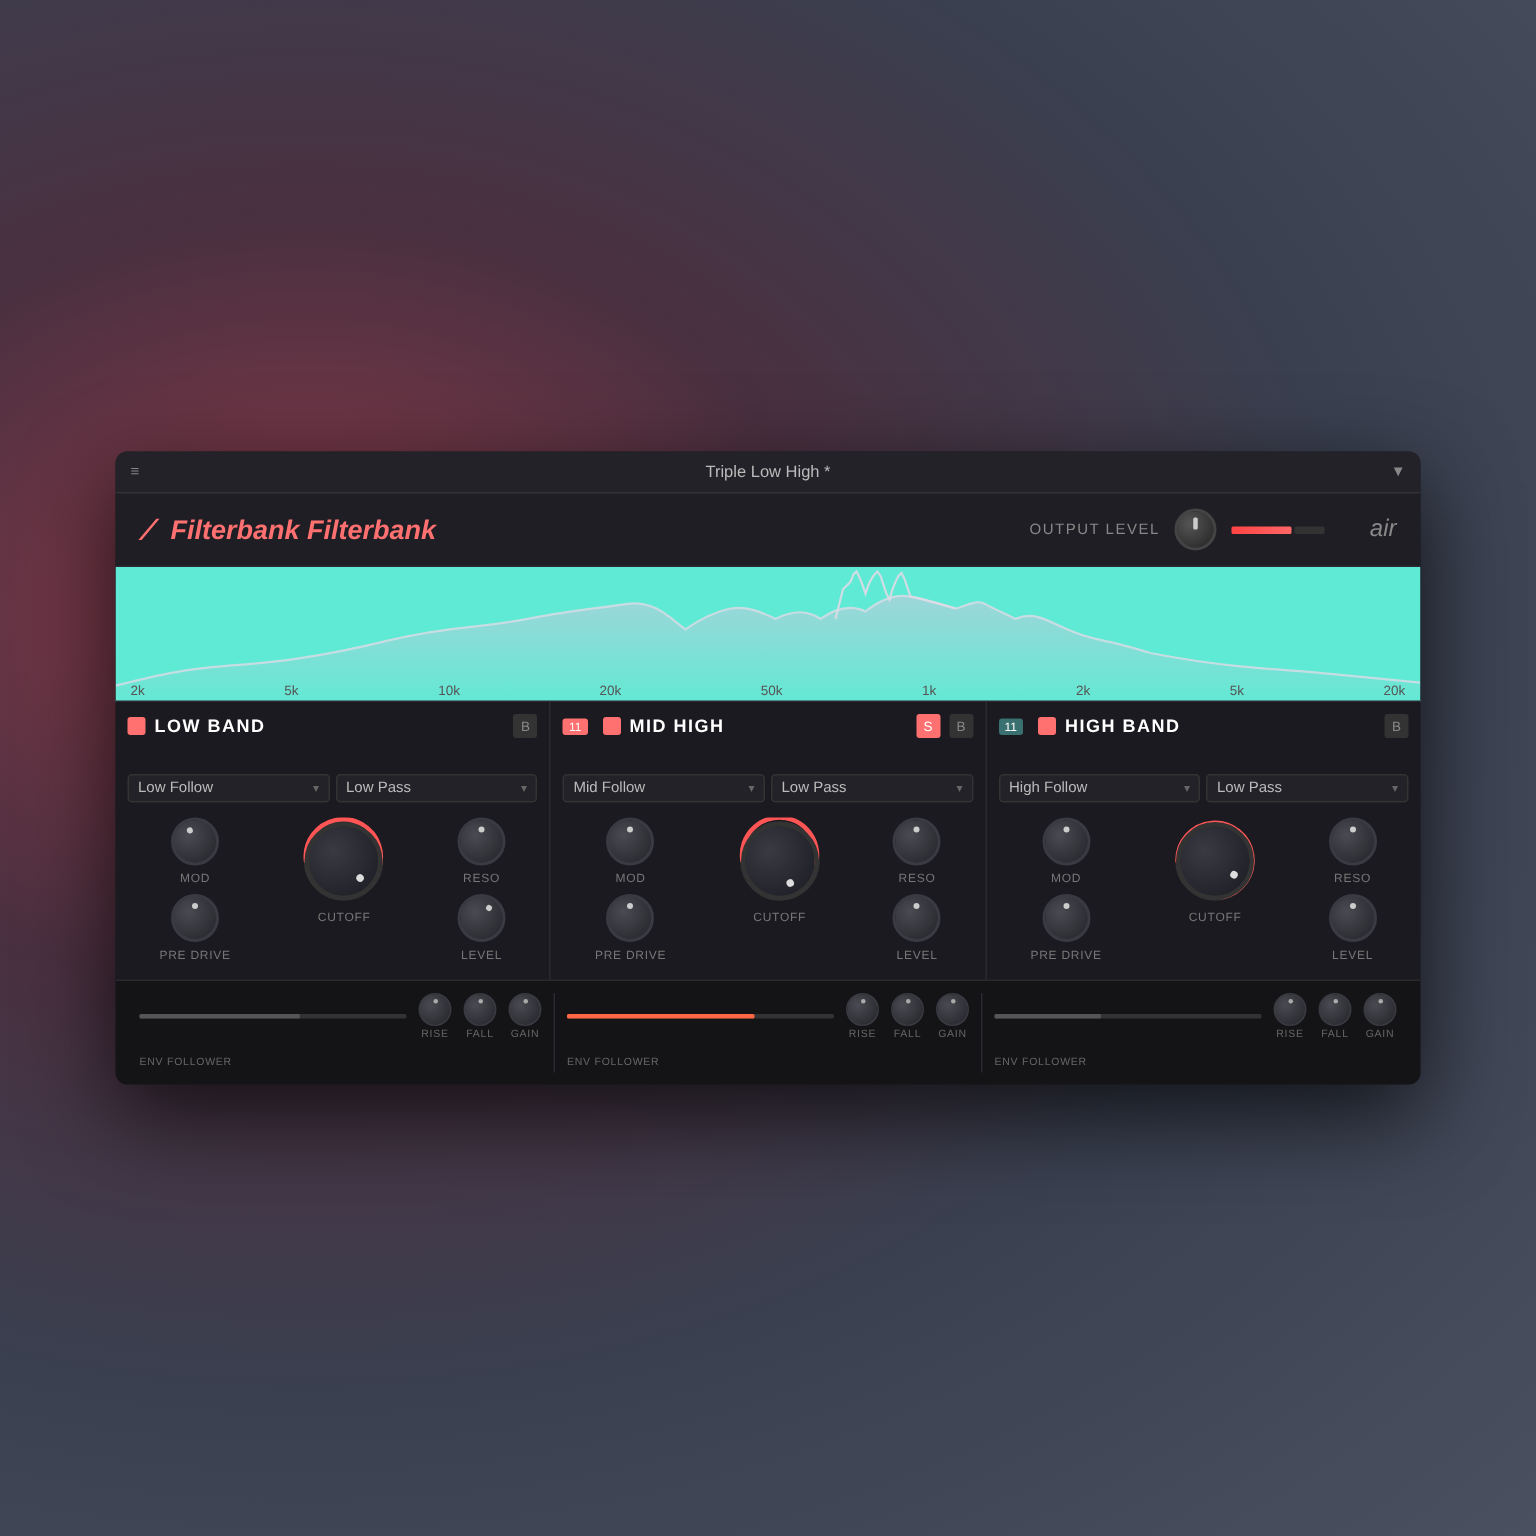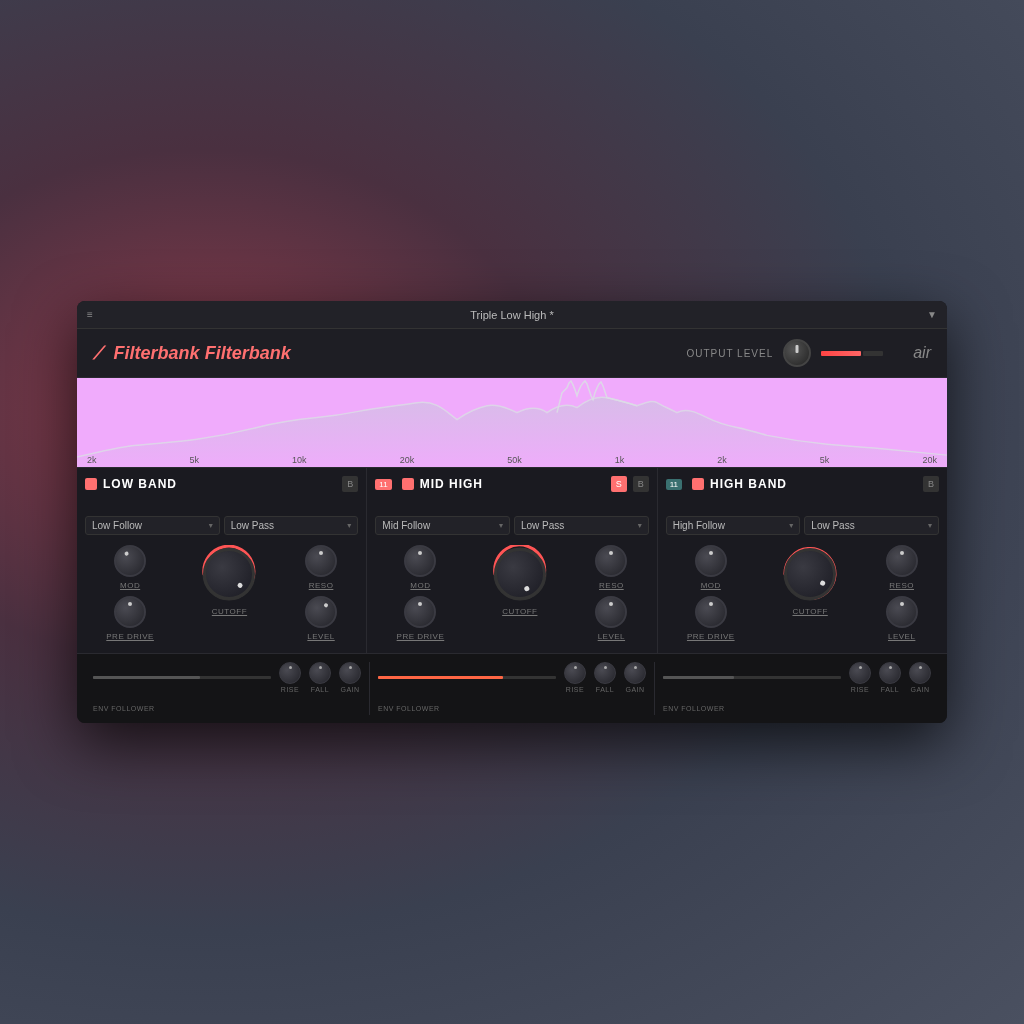--- a/index.html
+++ b/index.html
@@ -99,21 +99,21 @@
       height: 6px;
       border-radius: 1px;
     }
     .air-logo {
       color: #888;
       font-size: 16px;
       font-style: italic;
       margin-left: 20px;
     }
     .spectrum-area {
-      background: #f0abfc;
+      background: #5eead4;
       height: 90px;
       position: relative;
       overflow: hidden;
       border-bottom: 1px solid #2a2a30;
     }
     .spectrum-svg {
       width: 100%;
       height: 100%;
     }
     .spectrum-labels {
@@ -238,21 +238,20 @@
       height: 52px;
       background: radial-gradient(circle at 35% 35%, #3a3a42, #1a1a22);
       border: 3px solid #333;
     }
     .knob-label {
       color: #777;
       font-size: 8px;
       letter-spacing: 0.5px;
       text-align: right;
       text-transform: uppercase;
-      text-decoration: underline;
     }
     .knob-dot {
       width: 4px;
       height: 4px;
       background: #ccc;
       border-radius: 50%;
       position: absolute;
       top: 6px;
     }
     .knob-large-dot {

